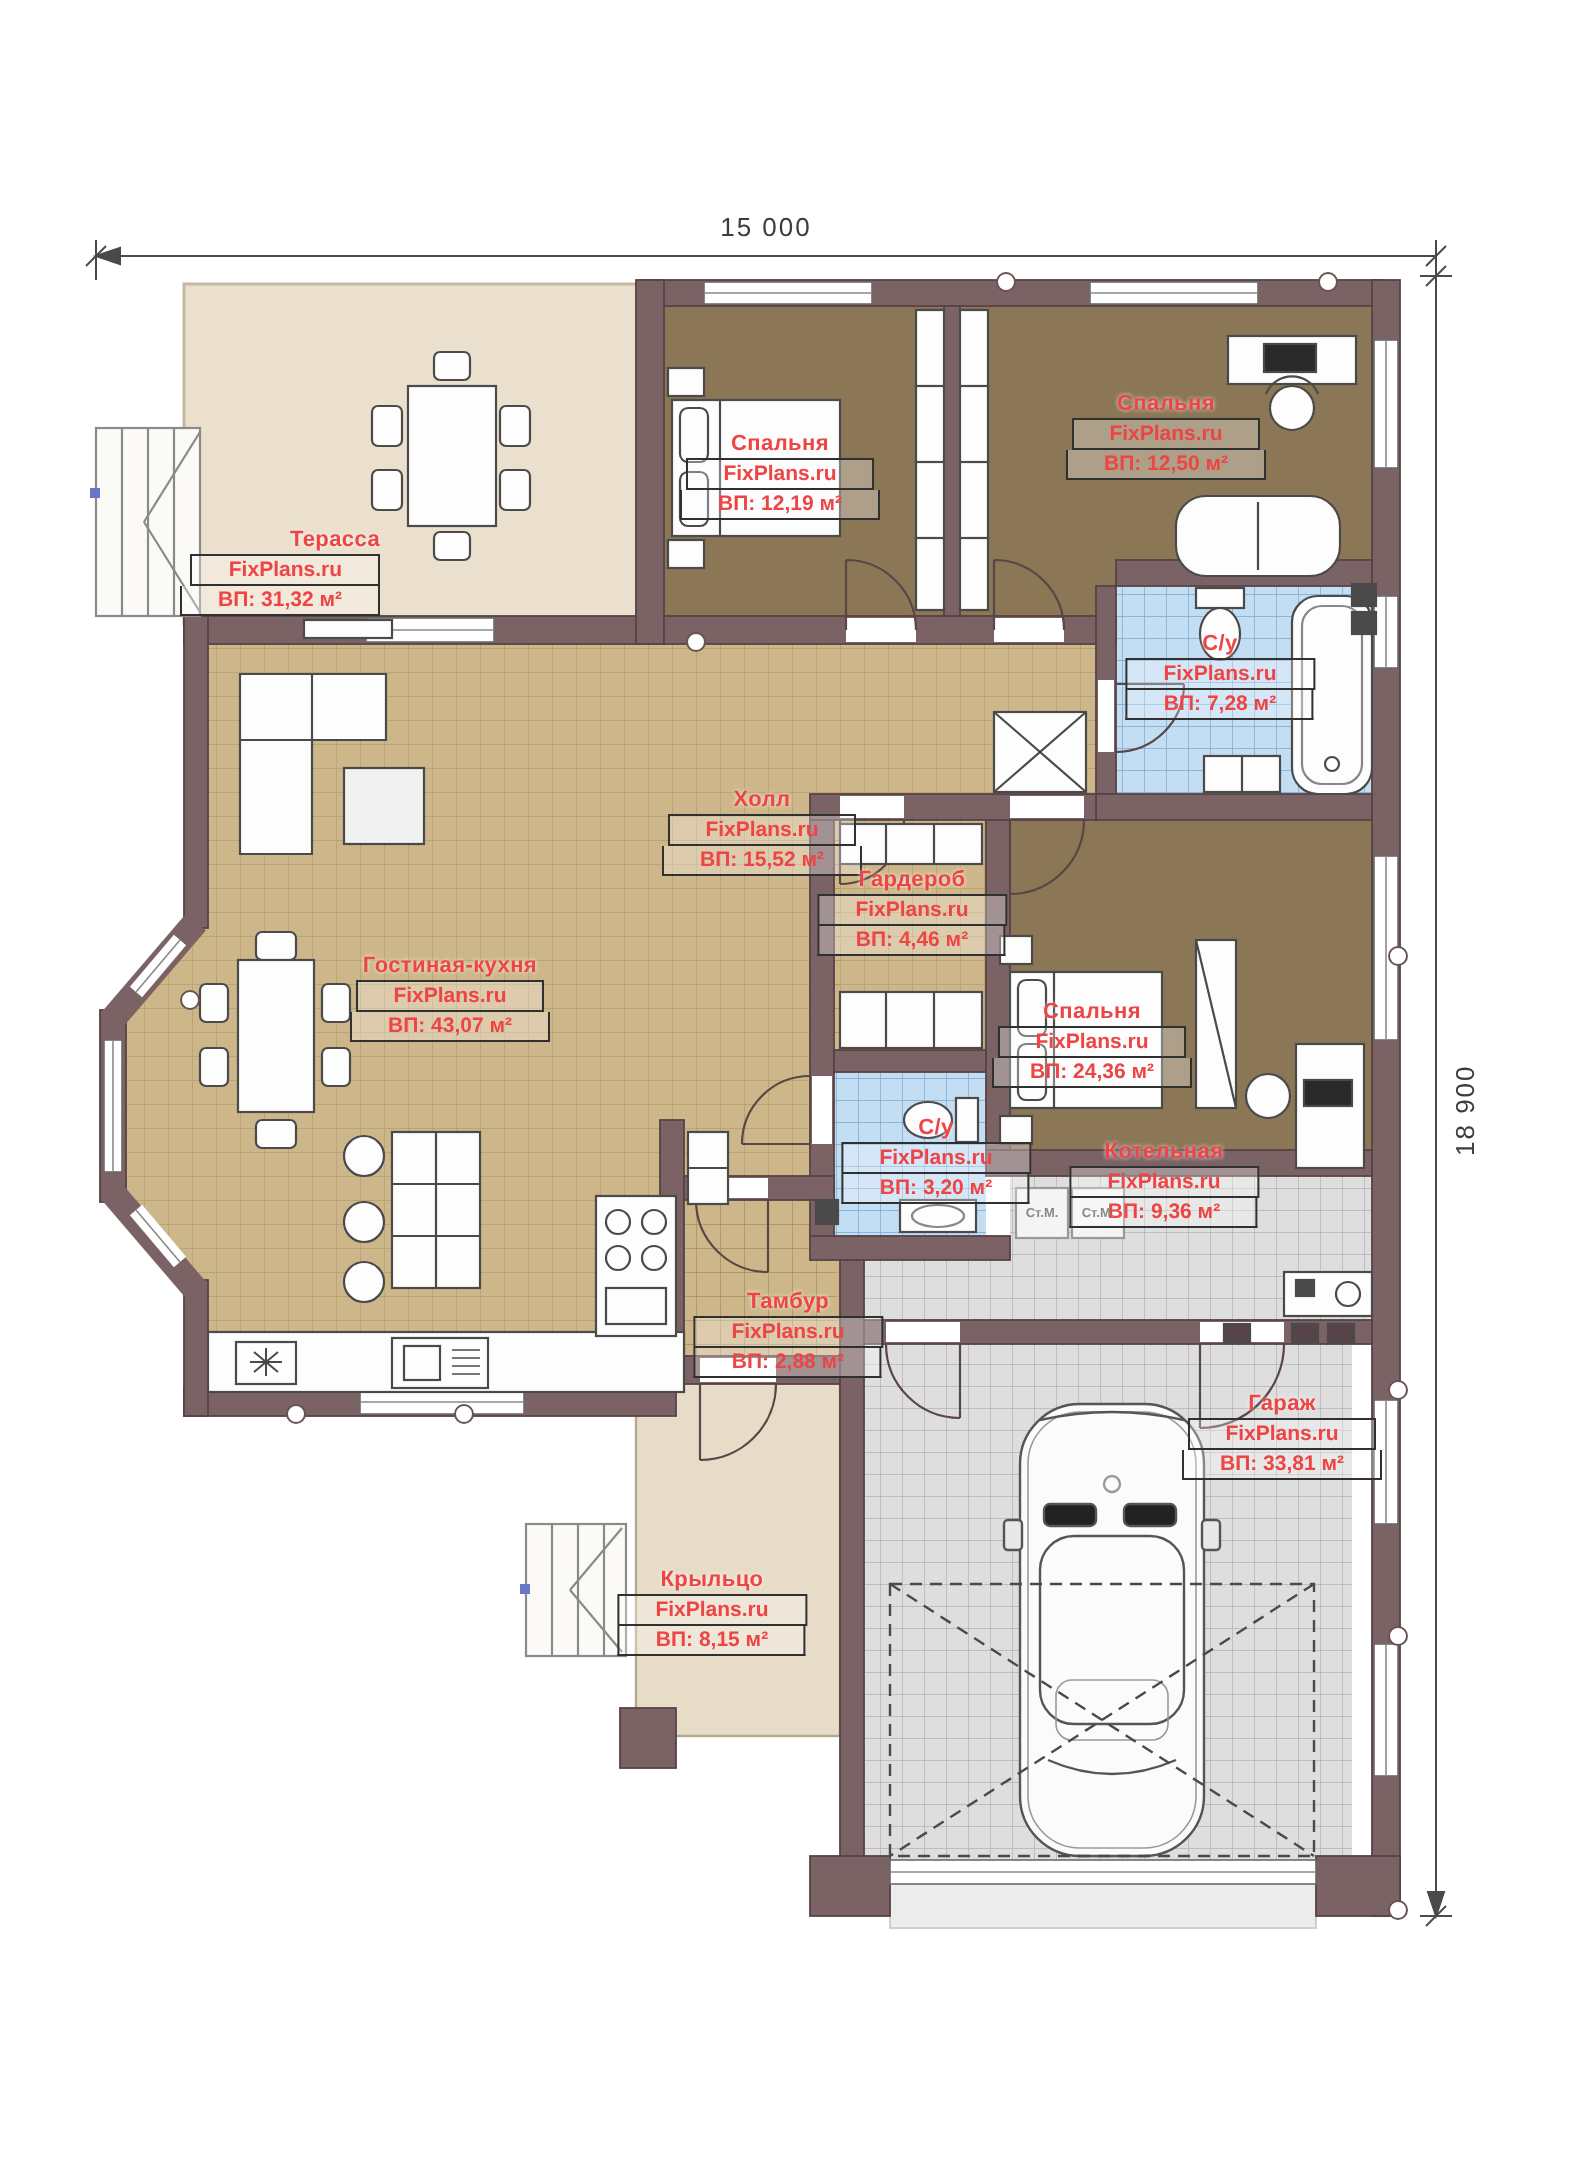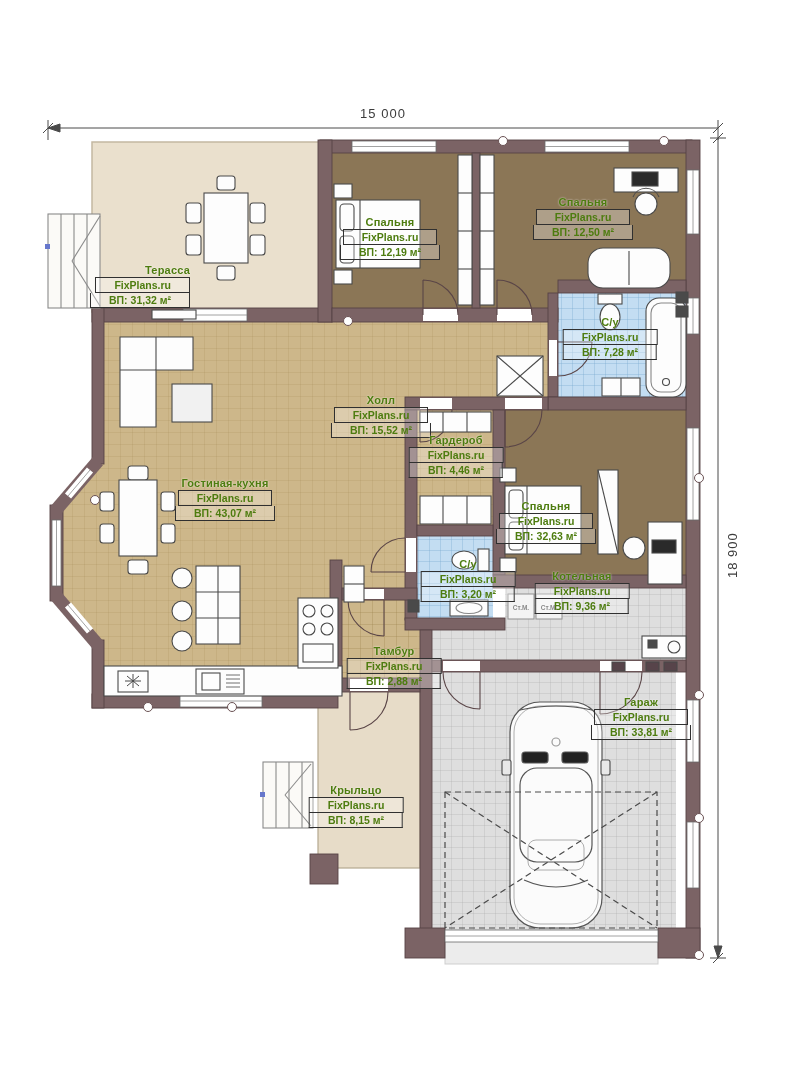--- a/index.html
+++ b/index.html
@@ -1,20 +1,20 @@
 <!DOCTYPE html>
 <html><head>
 <meta charset="utf-8">
 <style>
   html,body{margin:0;padding:0;background:#fff;}
   #plan{position:relative;width:792px;height:1080px;background:#fff;overflow:hidden;
         font-family:Liberation Sans, sans-serif;}
   #plan svg{position:absolute;left:0;top:0;}
   .rlabel{position:absolute;display:flex;flex-direction:column;align-items:center;
-          transform:translateX(-50%);color:#4d7c0f;z-index:5;}
+          transform:translateX(-50%);color:#ef4444;z-index:5;}
   .rlabel .name{font-size:11px;font-weight:bold;letter-spacing:.2px;margin-bottom:1px;
           text-shadow:0 0 2px rgba(255,255,255,.85);white-space:nowrap;}
   .rlabel .bx{border:1.5px solid #303030;background:rgba(255,255,255,.30);
           font-size:10.5px;font-weight:bold;line-height:12px;padding:1px 18px;
           white-space:nowrap;}
   .rlabel .bx.area{border-top:0;}
   .washer{position:absolute;transform:translate(-50%,-50%);font-size:6.5px;color:#8a8a8a;
           font-weight:bold;z-index:5;}
   .dim{position:absolute;color:#3c3c3c;font-size:13px;letter-spacing:1px;z-index:5;}
   .dim.vert{transform:rotate(-90deg);transform-origin:left top;}
@@ -434,21 +434,21 @@
 
   <div class="rlabel" style="left:225px;top:477px;">
     <div class="name">Гостиная-кухня</div>
     <div class="bx brand">FixPlans.ru</div>
     <div class="bx area">ВП: 43,07 м²</div>
   </div>
 
   <div class="rlabel" style="left:546px;top:500px;">
     <div class="name">Спальня</div>
     <div class="bx brand">FixPlans.ru</div>
-    <div class="bx area">ВП: 32,63 м²</div>
+    <div class="bx area">ВП: 24,36 м²</div>
   </div>
 
   <div class="rlabel" style="left:468px;top:558px;">
     <div class="name">С/у</div>
     <div class="bx brand">FixPlans.ru</div>
     <div class="bx area">ВП: 3,20 м²</div>
   </div>
 
   <div class="rlabel" style="left:582px;top:570px;">
     <div class="name">Котельная</div>

